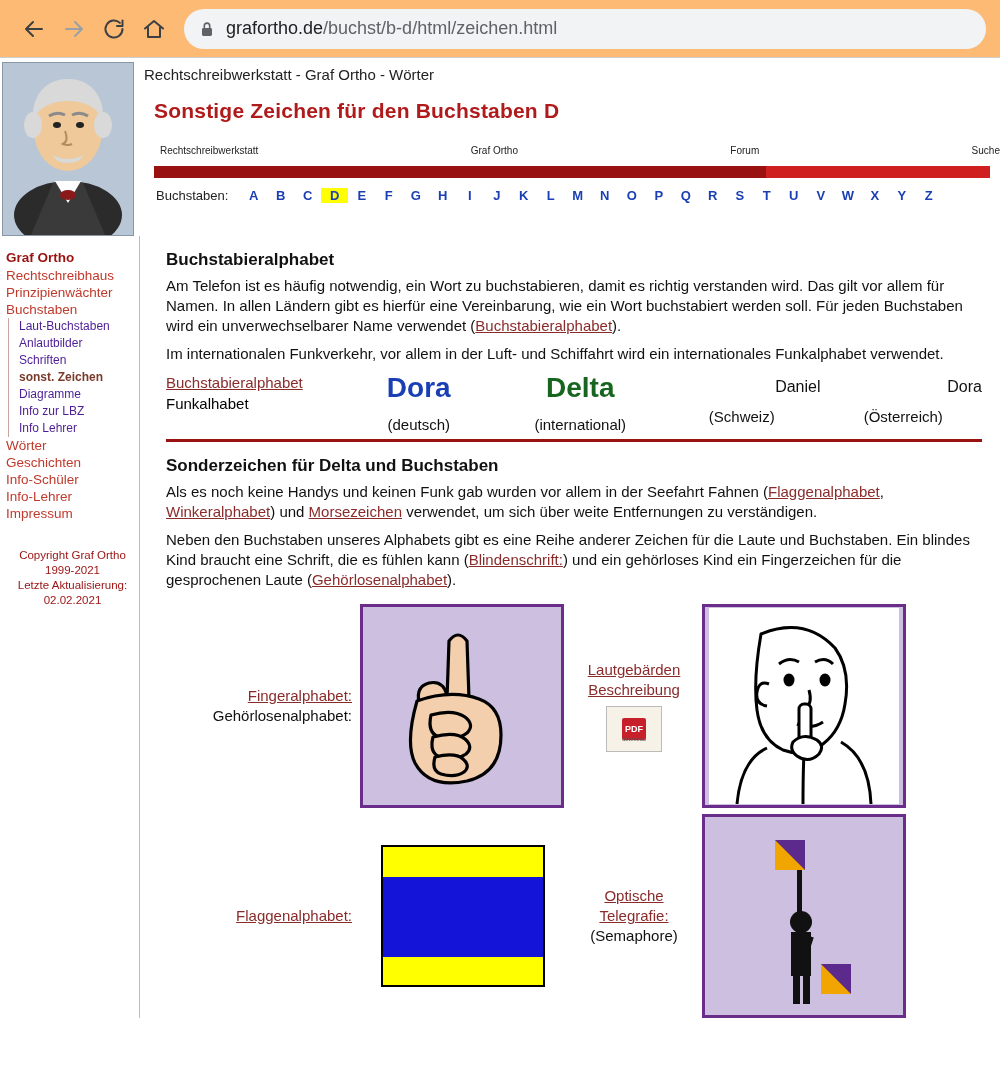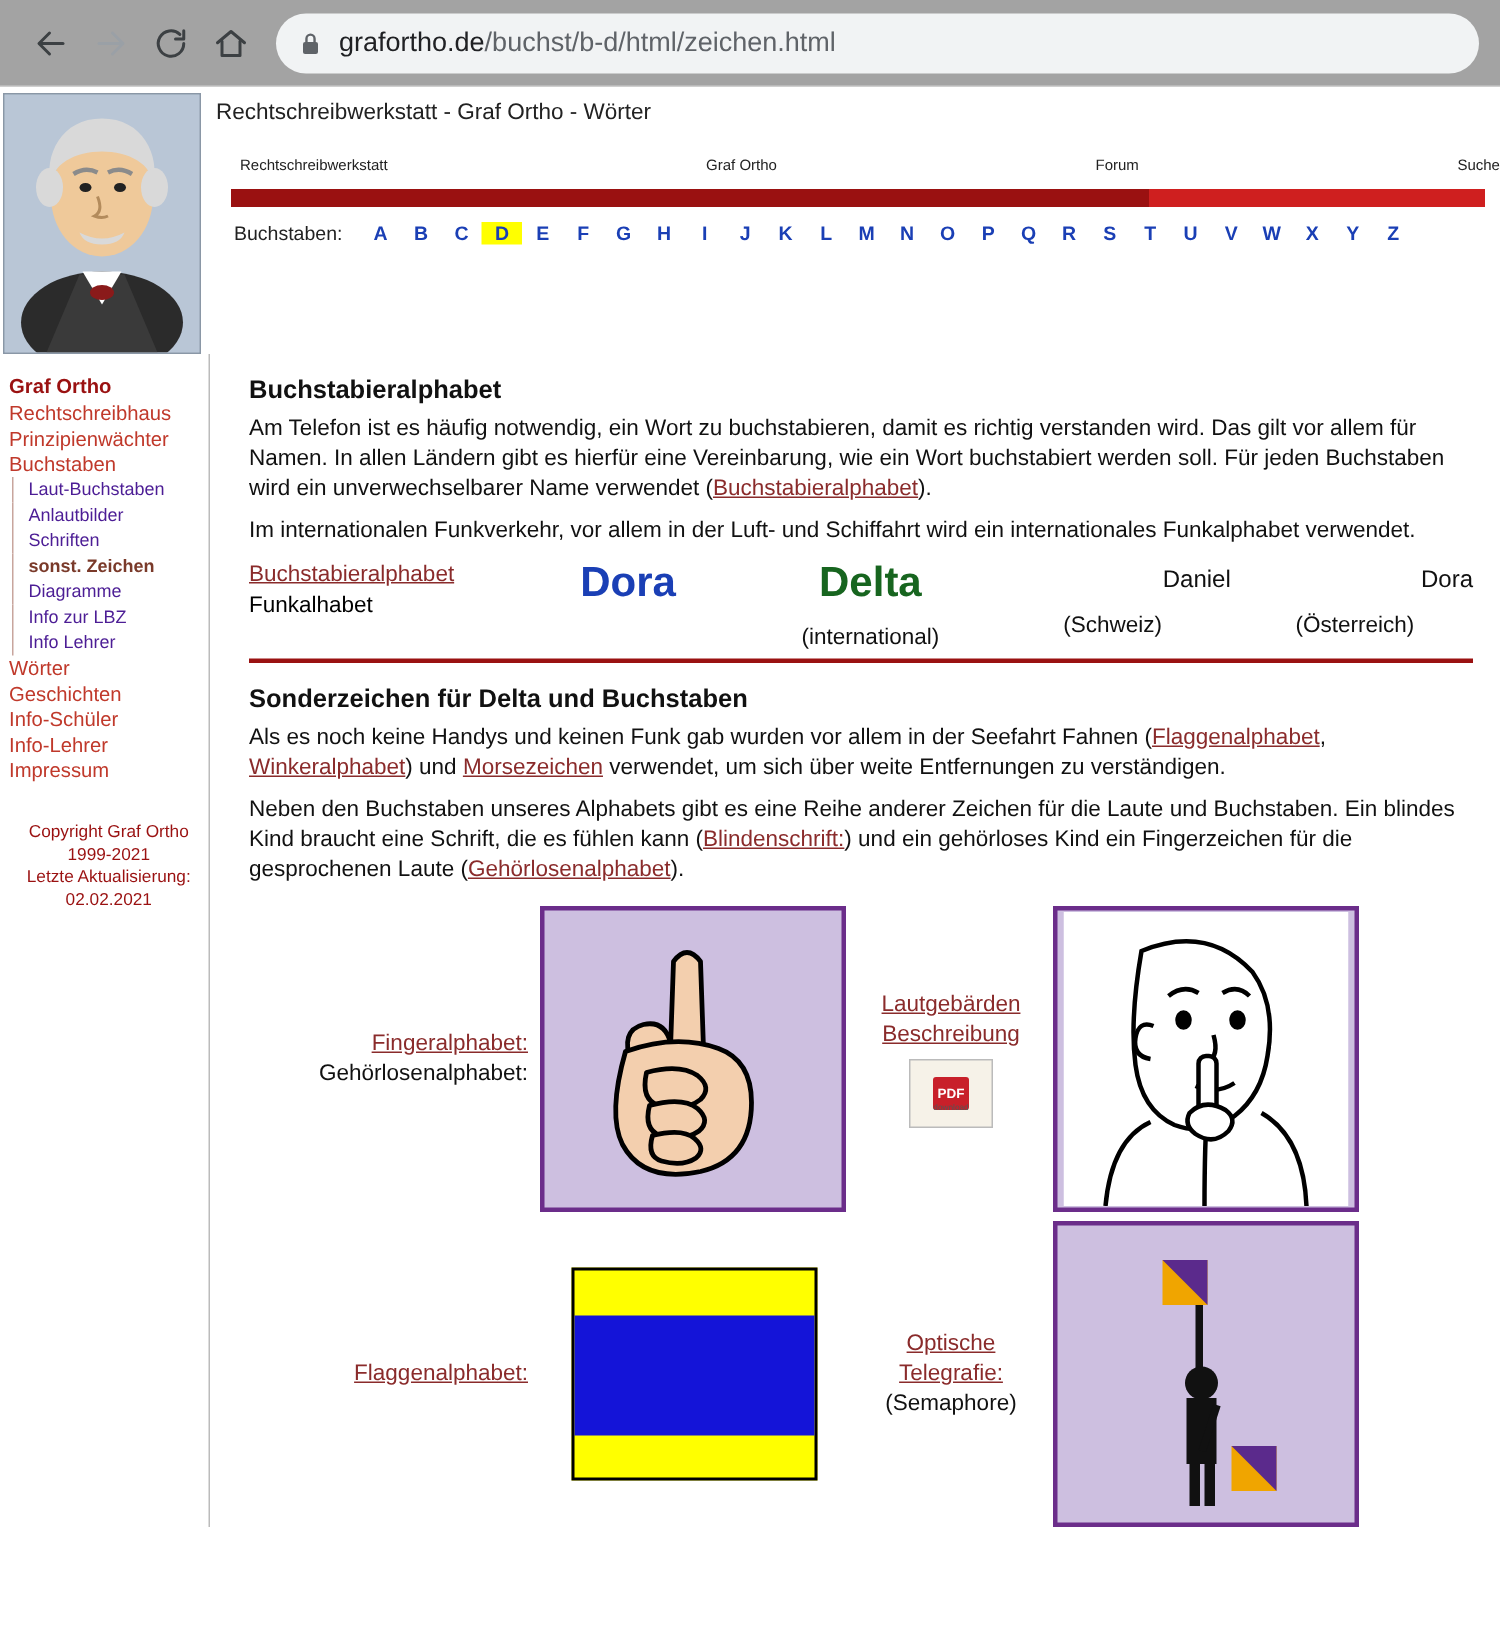--- a/index.html
+++ b/index.html
@@ -7,21 +7,21 @@
     margin: 0; padding: 0;
     width: 1000px; height: 1084px;
     background: #ffffff;
     font-family: "Liberation Sans", sans-serif;
     overflow: hidden;
   }
 
   
   .chrome {
     height: 58px;
-    background: #a3a3a3;
+    background: #fdba74;
     display: flex;
     align-items: center;
     padding: 0 14px;
     border-bottom: 1px solid #cfcfcf;
   }
   .nav-btn {
     width: 40px; height: 40px;
     display: flex; align-items: center; justify-content: center;
     color: #3c4043;
     flex: 0 0 auto;
@@ -262,20 +262,21 @@
         <path d="M46 53 q8 -5 16 -1" stroke="#8b8b8b" stroke-width="3" fill="none"></path>
         <path d="M69 52 q8 -4 16 1" stroke="#8b8b8b" stroke-width="3" fill="none"></path>
         <path d="M62 68 q4 10 -2 13 q5 2 9 0" stroke="#b38b5c" stroke-width="2" fill="none"></path>
         <path d="M50 92 q15 8 30 0 q-3 8 -15 8 q-12 0 -15 -8 Z" fill="#d9d9d9"></path>
         <rect x="0" y="0" width="130" height="172" fill="none"></rect>
       </svg>
     </div>
 
     <div class="head-right">
       <div class="site-line">Rechtschreibwerkstatt - Graf Ortho - Wörter</div>
+      <div class="page-title">Sonstige Zeichen für den Buchstaben D</div>
       <div class="menu-row">
         <span>Rechtschreibwerkstatt</span>
         <span>Graf Ortho</span>
         <span>Forum</span>
         <span>Suche</span>
       </div>
       <div class="bar">
         <div class="seg1"></div>
           <div class="seg2"></div>
       </div>
@@ -347,20 +348,21 @@
 
       <p class="txt">Im internationalen Funkverkehr, vor allem in der Luft- und Schiffahrt wird ein internationales Funkalphabet verwendet.</p>
 
       <div class="spell">
         <div class="rowlabels">
           <div><a class="lnk">Buchstabieralphabet</a></div>
           <div>Funkalhabet</div>
         </div>
         <div>
           <div class="big de">Dora</div>
+          <div class="sub">(deutsch)</div>
         </div>
         <div>
           <div class="big intl">Delta</div>
           <div class="sub">(international)</div>
         </div>
         <div>
           <div class="plain">Daniel</div>
           <div class="sub">(Schweiz)</div>
         </div>
         <div>

